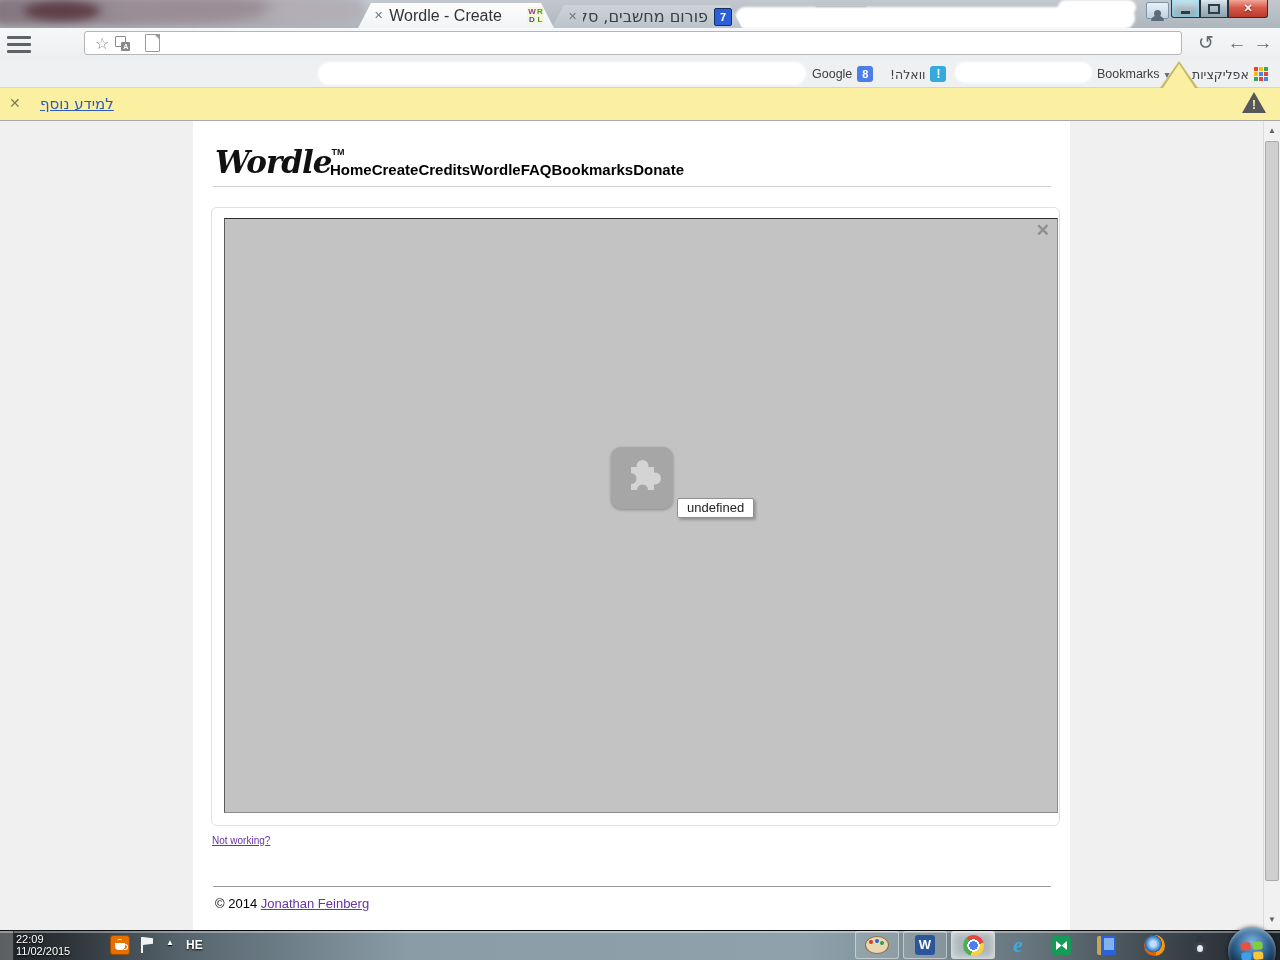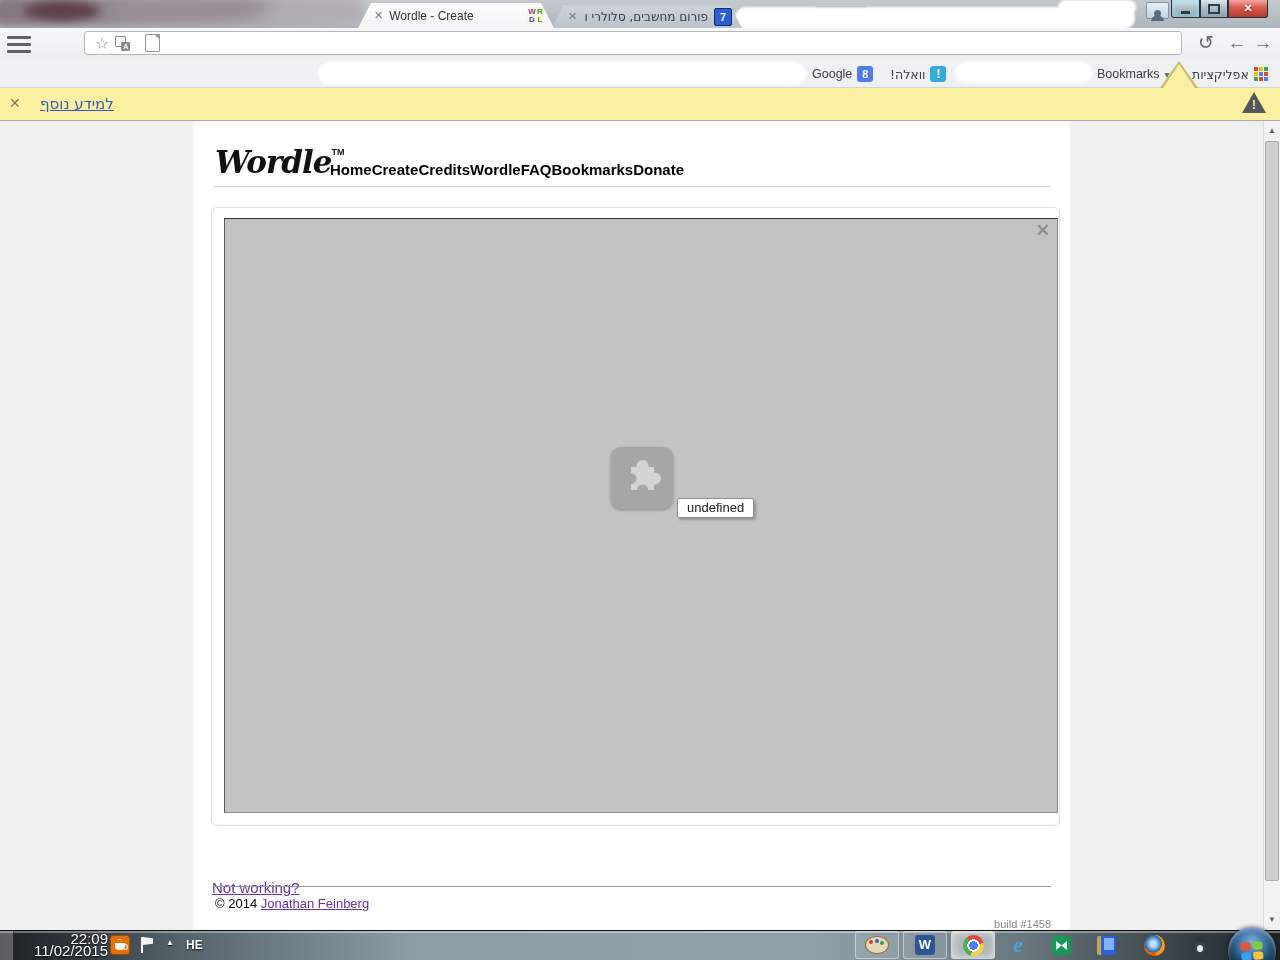--- a/index.html
+++ b/index.html
@@ -20,21 +20,21 @@
   .tab-stub{left:806px;top:6px;width:70px;height:22px;background:#9aa3ad;
     clip-path:polygon(10px 0,60px 0,70px 100%,0 100%);}
   .censor-white-a{left:735px;top:7px;width:400px;height:22px;background:#fff;border-radius:12px;filter:blur(1px);}
   .censor-white-b{left:1058px;top:0;width:78px;height:15px;background:#fff;border-radius:8px;filter:blur(1px);}
   .tab{top:3px;height:25px;display:flex;align-items:center;gap:6px;box-sizing:border-box;padding:0 10px 0 12px;}
   .tab-active{left:358px;width:196px;background:linear-gradient(180deg,#fdfdfd,#f2f3f5);
     clip-path:polygon(13px 0,calc(100% - 13px) 0,100% 100%,0 100%);z-index:3;}
   .tab-inactive{left:552px;top:5px;height:23px;width:190px;background:linear-gradient(180deg,#cdd3d9,#bcc3ca);
     clip-path:polygon(12px 0,calc(100% - 12px) 0,100% 100%,0 100%);z-index:2;color:#343a40;}
   .tab-close{font-size:11px;color:#6f7a82;line-height:1;margin-left:4px;cursor:default;}
-  .tab-title{font-size:12px;color:#333;white-space:nowrap;overflow:hidden;flex:1;}
+  .tab-title{font-size:16px;color:#333;white-space:nowrap;overflow:hidden;flex:1;}
   .tab-inactive .tab-title{color:#3a4046;}
   .favicon-wordle{width:17px;height:17px;background:#f8f5d8;border-radius:2px;display:grid;
     grid-template-columns:8px 8px;line-height:8px;font-size:8px;font-weight:bold;text-align:center;padding:1px 0 0 1px;box-sizing:border-box;}
   .favicon-wordle span:nth-child(1){color:#8c3a96;}
   .favicon-wordle span:nth-child(2){color:#3a9b3a;}
   .favicon-wordle span:nth-child(3){color:#3b4bcc;}
   .favicon-wordle span:nth-child(4){color:#3a9b3a;}
   .favicon-seven{width:16px;height:16px;background:#2b5fd9;border:1px solid #17315e;border-radius:2px;color:#fff;
     font-weight:bold;font-size:11px;text-align:center;line-height:16px;}
   
@@ -100,40 +100,40 @@
   .hr1{left:213px;top:186px;width:838px;height:1px;background:#cfcfcf;}
   .applet-card{left:211px;top:207px;width:849px;height:619px;background:#fff;border:1px solid #e0e0e0;border-radius:6px;box-sizing:border-box;}
   .applet{left:224px;top:218px;width:834px;height:595px;background:#c3c3c3;box-sizing:border-box;
     border:1px solid #8b8b8b;border-top-color:#2f2f2f;border-left-color:#5a5a5a;}
   .applet-close{position:absolute;right:7px;top:1px;font-size:17px;font-weight:bold;color:#8f8f8f;cursor:pointer;}
   .plug-ic{position:absolute;left:386px;top:228px;width:62px;height:62px;background:#a6a6a6;border-radius:10px;
     box-shadow:0 1px 3px rgba(0,0,0,.3);display:flex;align-items:center;justify-content:center;}
   .plug-tip{position:absolute;left:452px;top:279px;background:#fff;border:1px solid #8f8f8f;border-radius:2px;
     box-shadow:2px 2px 3px rgba(0,0,0,.25);padding:1px 9px 2px;font-size:13px;color:#222;}
   .plug-msg{position:absolute;left:0;top:304px;width:100%;text-align:center;font-size:14px;color:#333;direction:rtl;}
-  .notworking{left:212px;top:835px;font-size:15px;color:#6633a8;text-decoration:underline;cursor:pointer;margin-top:44px;}
+  .notworking{left:212px;top:835px;font-size:10px;color:#6633a8;text-decoration:underline;cursor:pointer;}
   .hr2{left:213px;top:886px;width:838px;height:1px;background:#979797;}
   .footer-left{left:215px;top:896px;font-size:13px;color:#000;}
   .footer-left a{color:#6633a8;text-decoration:underline;cursor:pointer;}
   .footer-right{left:213px;top:896px;width:838px;text-align:right;font-size:13px;}
   .footer-right a{color:#6633a8;text-decoration:underline;cursor:pointer;}
   .build{left:213px;top:918px;width:838px;text-align:right;font-size:11px;color:#8a8a8a;}
 
   
   .sbar{left:1263px;top:121px;width:17px;height:809px;background:#f1f1f1;border-left:1px solid #dcdcdc;box-sizing:border-box;}
   .sbtn{position:absolute;left:0;width:16px;height:17px;text-align:center;font-size:8px;color:#606060;line-height:17px;cursor:pointer;}
   .sthumb{position:absolute;left:1px;top:20px;width:14px;height:740px;background:#cfcfcf;border:1px solid #ababab;border-radius:2px;box-sizing:border-box;cursor:pointer;}
 
   
   .taskbar{left:0;top:930px;width:1280px;height:30px;
     background:linear-gradient(90deg,#1d2226 0,#2c3237 5%,#55636c 14%,#8a9ca6 32%,#8fa2ab 63%,#68777f 80%,#363e44 93%,#1f2429 100%);
     border-top:1px solid #0a0c0e;box-sizing:border-box;}
   .taskbar:before{content:"";position:absolute;left:0;top:0;width:100%;height:2px;background:rgba(255,255,255,.35);}
   .show-desktop{left:0px;top:931px;width:13px;height:29px;background:rgba(255,255,255,.28);border-right:1px solid rgba(0,0,0,.55);cursor:pointer;}
-  .clock{left:16px;top:933px;width:92px;text-align:right;color:#fff;font-size:15px;line-height:12px;text-shadow:0 1px 2px #000;cursor:default;}
+  .clock{left:16px;top:933px;width:92px;text-align:left;color:#fff;font-size:11px;line-height:12px;text-shadow:0 1px 2px #000;cursor:default;}
   .tray-java{left:110px;top:935px;width:20px;height:20px;background:#e76f00;border-radius:3px;border:1px solid #9e4c00;
     box-sizing:border-box;display:flex;align-items:center;justify-content:center;cursor:pointer;}
   .cup{position:relative;width:10px;height:7px;background:#fff;border-radius:0 0 4px 4px;margin-top:3px;}
   .cup:before{content:"";position:absolute;right:-3px;top:1px;width:3px;height:4px;border:1px solid #fff;border-left:none;border-radius:0 3px 3px 0;}
   .cup:after{content:"";position:absolute;left:2px;top:-4px;width:5px;height:2px;border-top:1.5px solid #fff;border-radius:50%;}
   .tray-flag{left:138px;top:935px;width:18px;height:20px;cursor:pointer;}
   .tray-flag .pole{position:absolute;left:3px;top:2px;width:2px;height:16px;background:#f2f2f2;}
   .tray-flag .pennant{position:absolute;left:5px;top:2px;width:10px;height:8px;background:#f2f2f2;clip-path:polygon(0 0,100% 15%,100% 85%,0 100%);}
   .tray-up{left:162px;top:938px;width:16px;height:14px;color:#fff;font-size:8px;text-align:center;text-shadow:0 1px 1px #000;cursor:pointer;}
   .tray-lang{left:186px;top:938px;color:#fff;font-size:12px;font-weight:bold;text-shadow:0 1px 2px #000;cursor:pointer;}
@@ -296,21 +296,20 @@
     </div>
     <div class="plug-tip">undefined</div>
   </div>
 
   <a class="abs notworking">Not working?</a>
   <div class="abs hr2"></div>
   <div class="abs footer-left">
     <span>© 2014</span>
     <a>Jonathan Feinberg</a>
   </div>
-  <div class="abs build">build #1458</div>
 
   <div class="abs sbar">
     <span class="sbtn" style="top:1px;">▲</span>
     <span class="sthumb"></span>
     <span class="sbtn" style="top:790px;">▼</span>
   </div>
 
   <div class="abs taskbar"></div>
   <div class="abs show-desktop"></div>
   <div class="abs clock">

